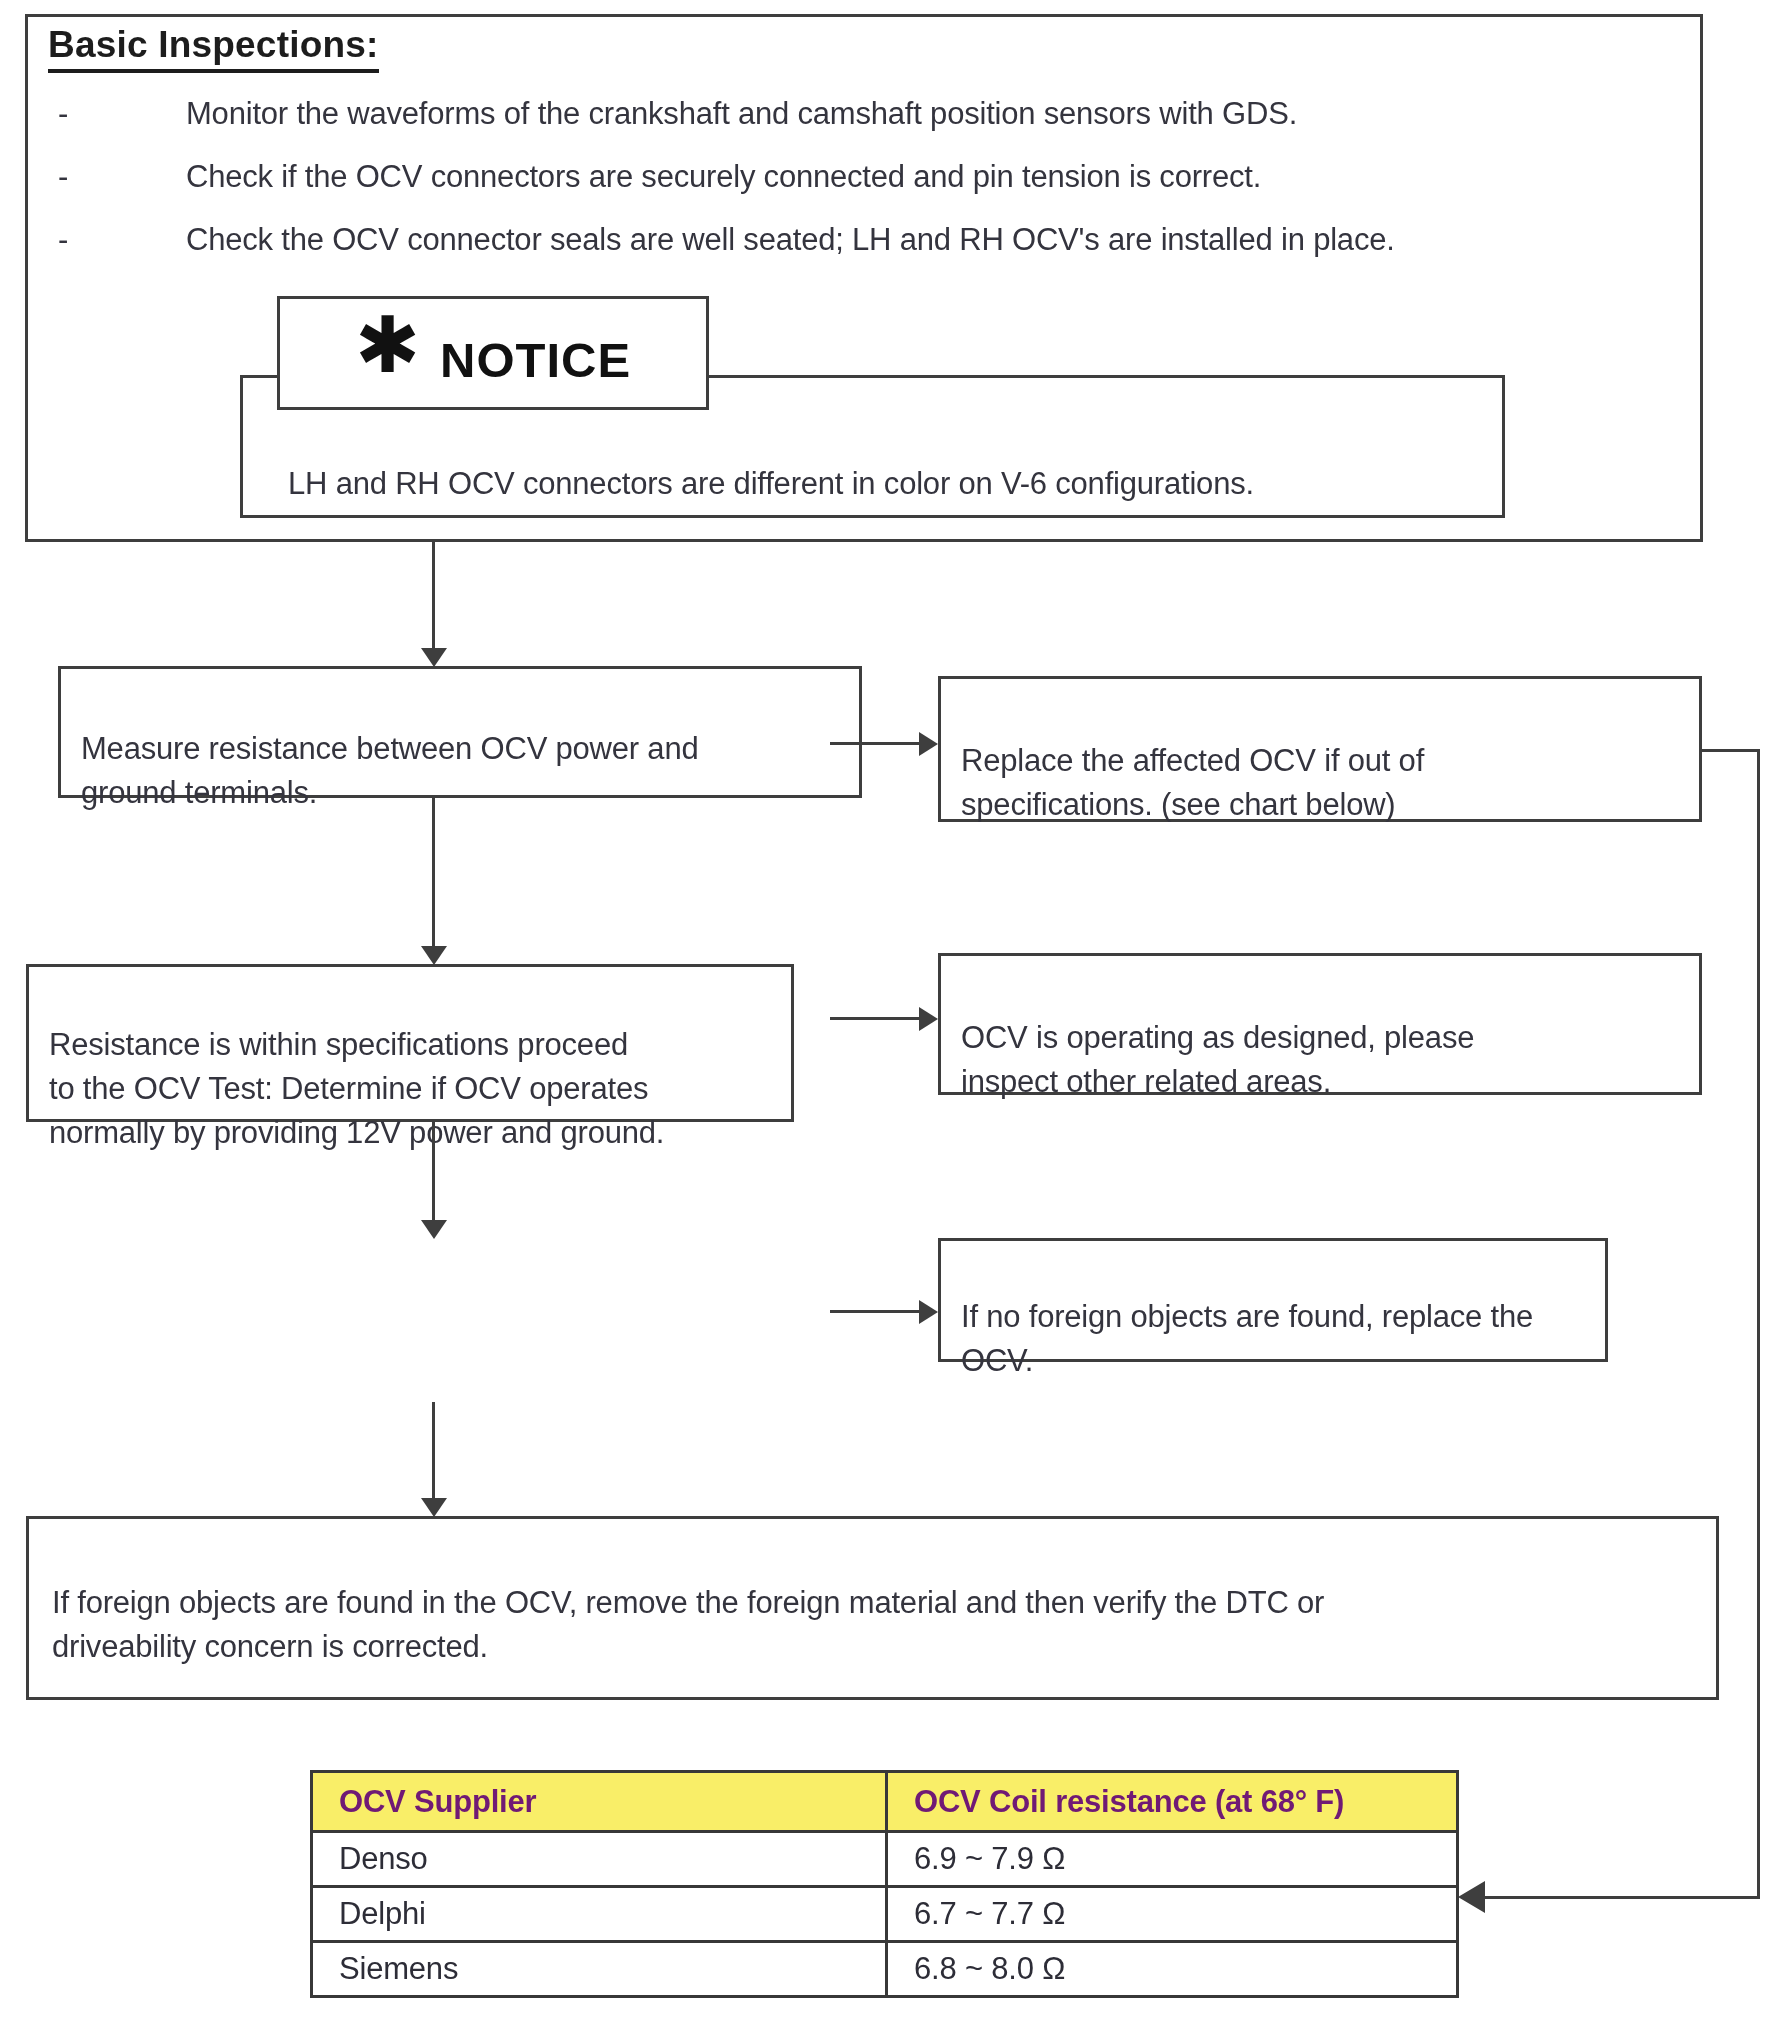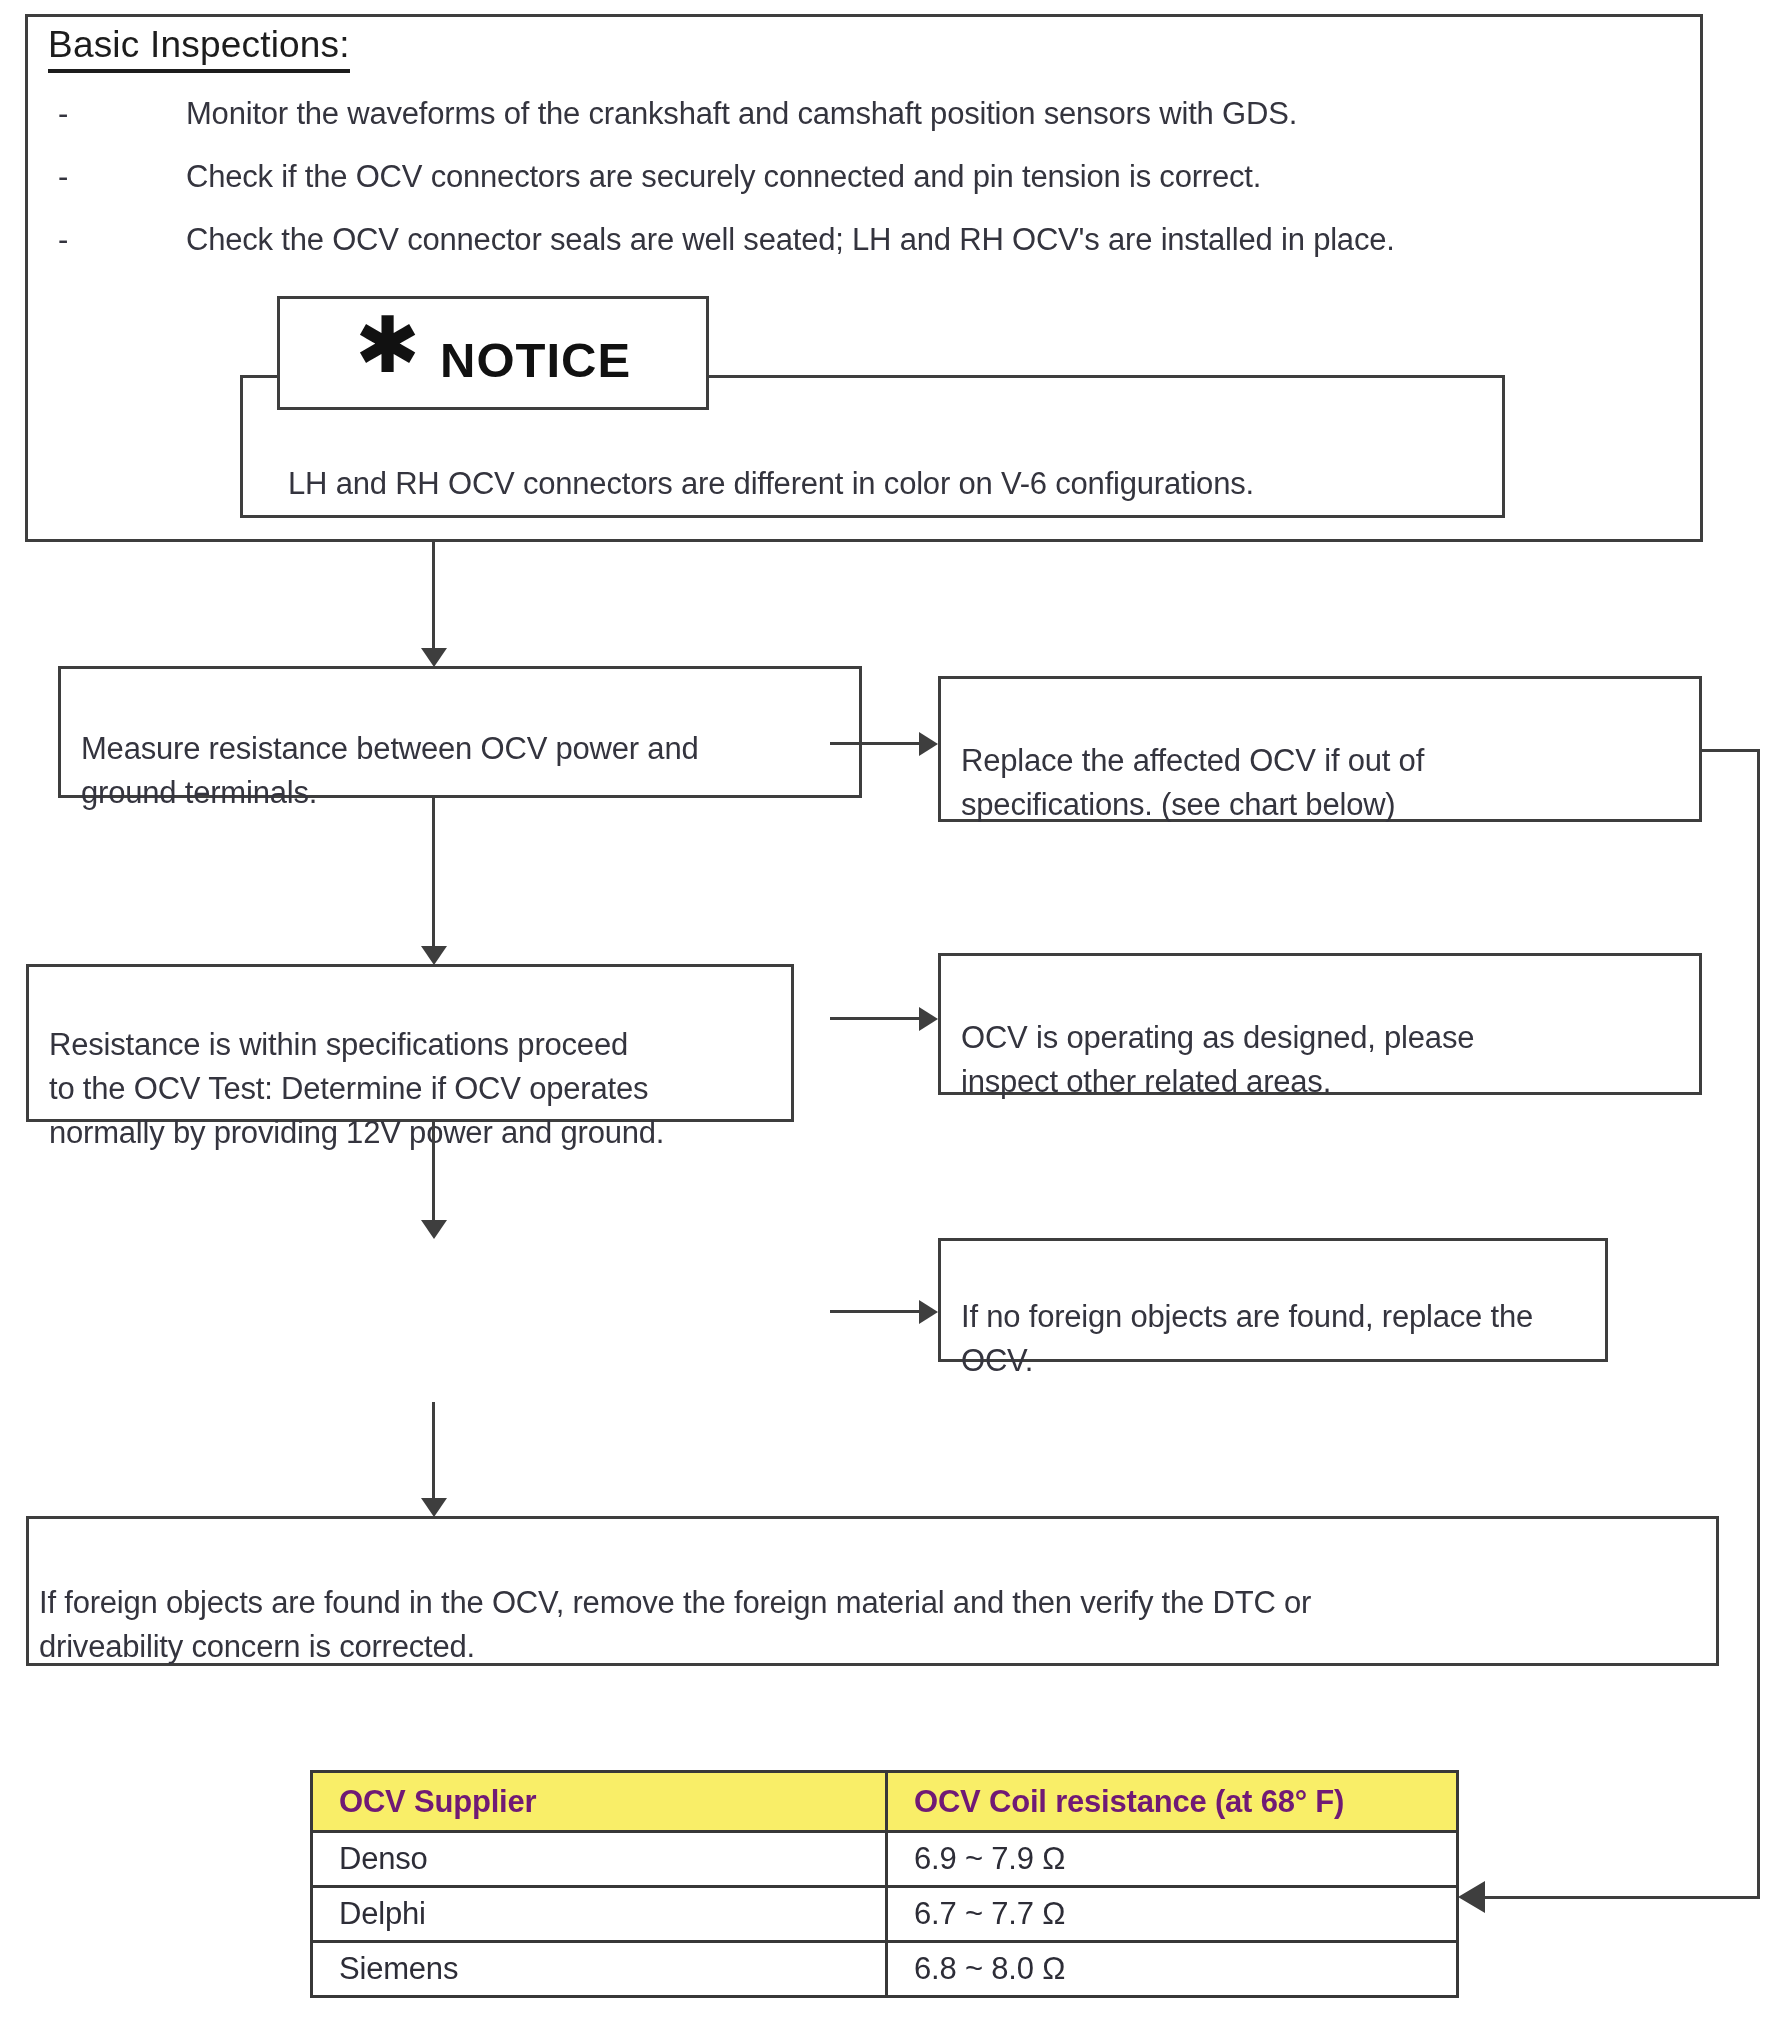--- a/index.html
+++ b/index.html
@@ -20,21 +20,21 @@
     position:absolute;box-sizing:border-box;
     border:3px solid var(--line);
     background:#ffffff;
     color:var(--text);
     font-size:31px;line-height:44px;
     white-space:pre-line;
     letter-spacing:-0.2px;
   }
   .title{
     display:inline-block;
-    font-size:37px;font-weight:normal;color:#1d1d1d;
+    font-size:37px;font-weight:bold;color:#1d1d1d;
     border-bottom:4px solid #1d1d1d;
     padding-bottom:3px;letter-spacing:0.2px;
   }
   .bullet{
     position:absolute;left:58px;
     font-size:31px;color:var(--text);
     white-space:nowrap;letter-spacing:-0.2px;
   }
   .bullet .dash{display:inline-block;width:128px;}
   .notice-tag{
@@ -154,21 +154,21 @@
   <div class="box" style="left:938px;top:1238px;width:670px;height:124px;padding:10px 20px 0 20px;">
     <span>If no foreign objects are found, replace the
 OCV.</span>
   </div>
   <div class="hline" style="left:830px;top:1310px;width:92px;height:3px;"></div>
   <div class="head-right" style="left:919px;top:1300px;"></div>
 
   <div class="vline" style="left:432px;top:1402px;width:3px;height:98px;"></div>
   <div class="head-down" style="left:421px;top:1498px;"></div>
 
-  <div class="box" style="left:26px;top:1516px;width:1693px;height:150px;padding:18px 22px 0 10px;">
+  <div class="box" style="left:26px;top:1516px;width:1693px;height:184px;padding:18px 22px 0 23px;">
     <span>If foreign objects are found in the OCV, remove the foreign material and then verify the DTC or
 driveability concern is corrected.</span>
   </div>
 
   <div class="hline" style="left:1700px;top:749px;width:60px;height:3px;"></div>
   <div class="vline" style="left:1757px;top:749px;width:3px;height:1150px;"></div>
   <div class="hline" style="left:1484px;top:1896px;width:276px;height:3px;"></div>
   <div class="head-left" style="left:1458px;top:1881px;"></div>
 
   <table class="spec">

